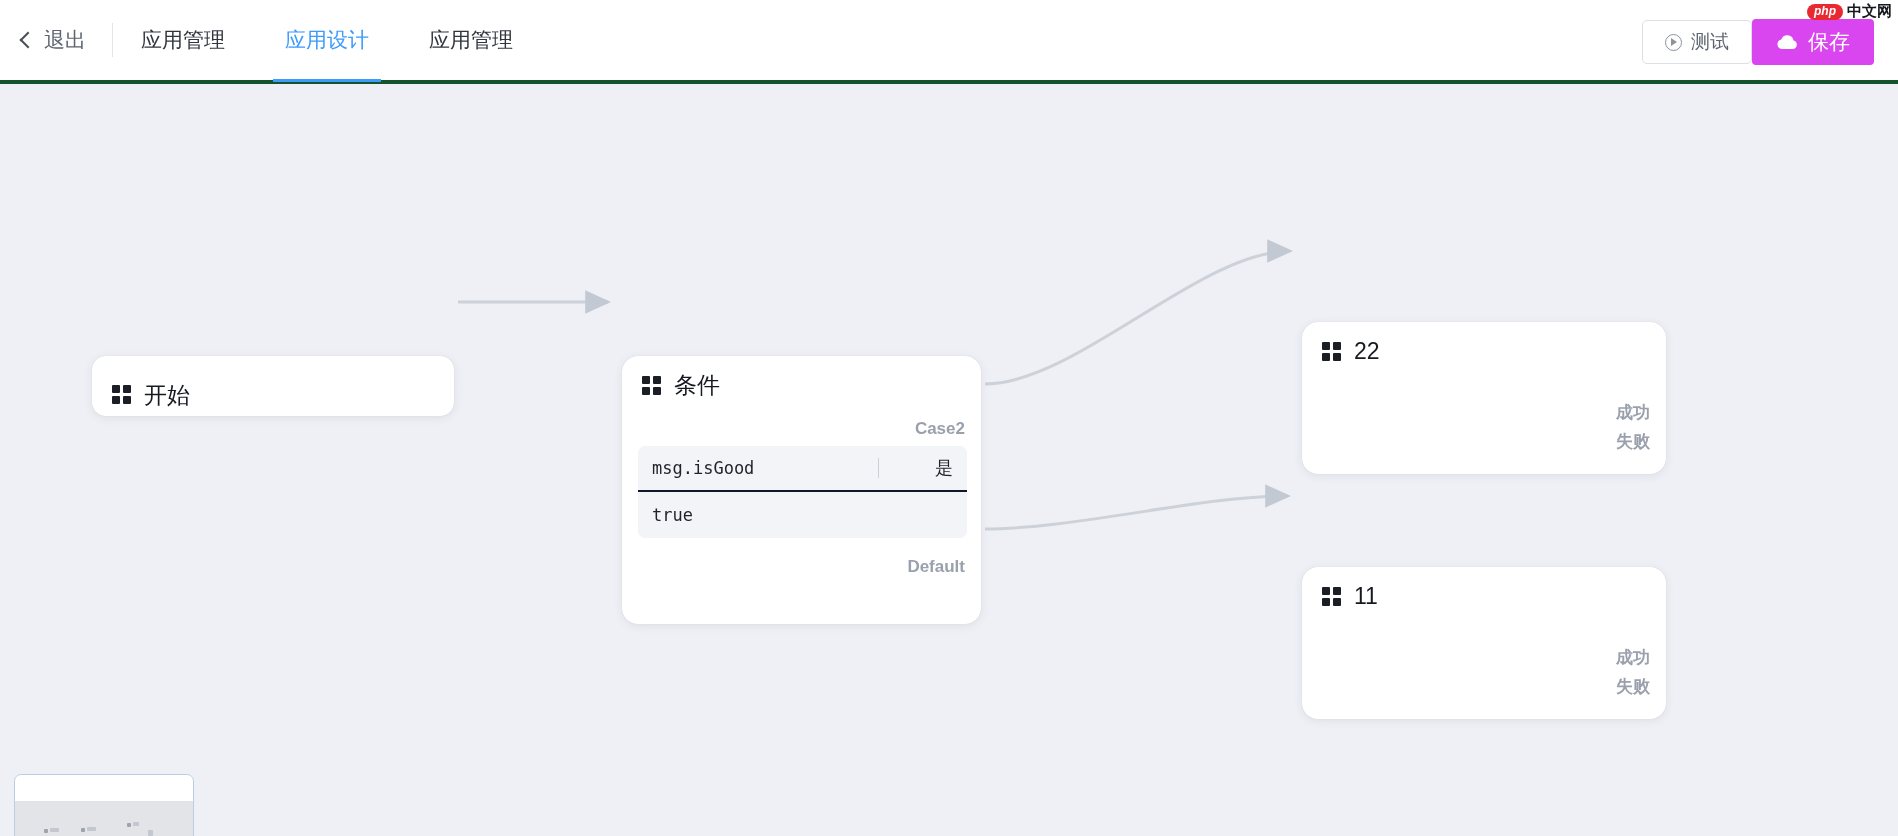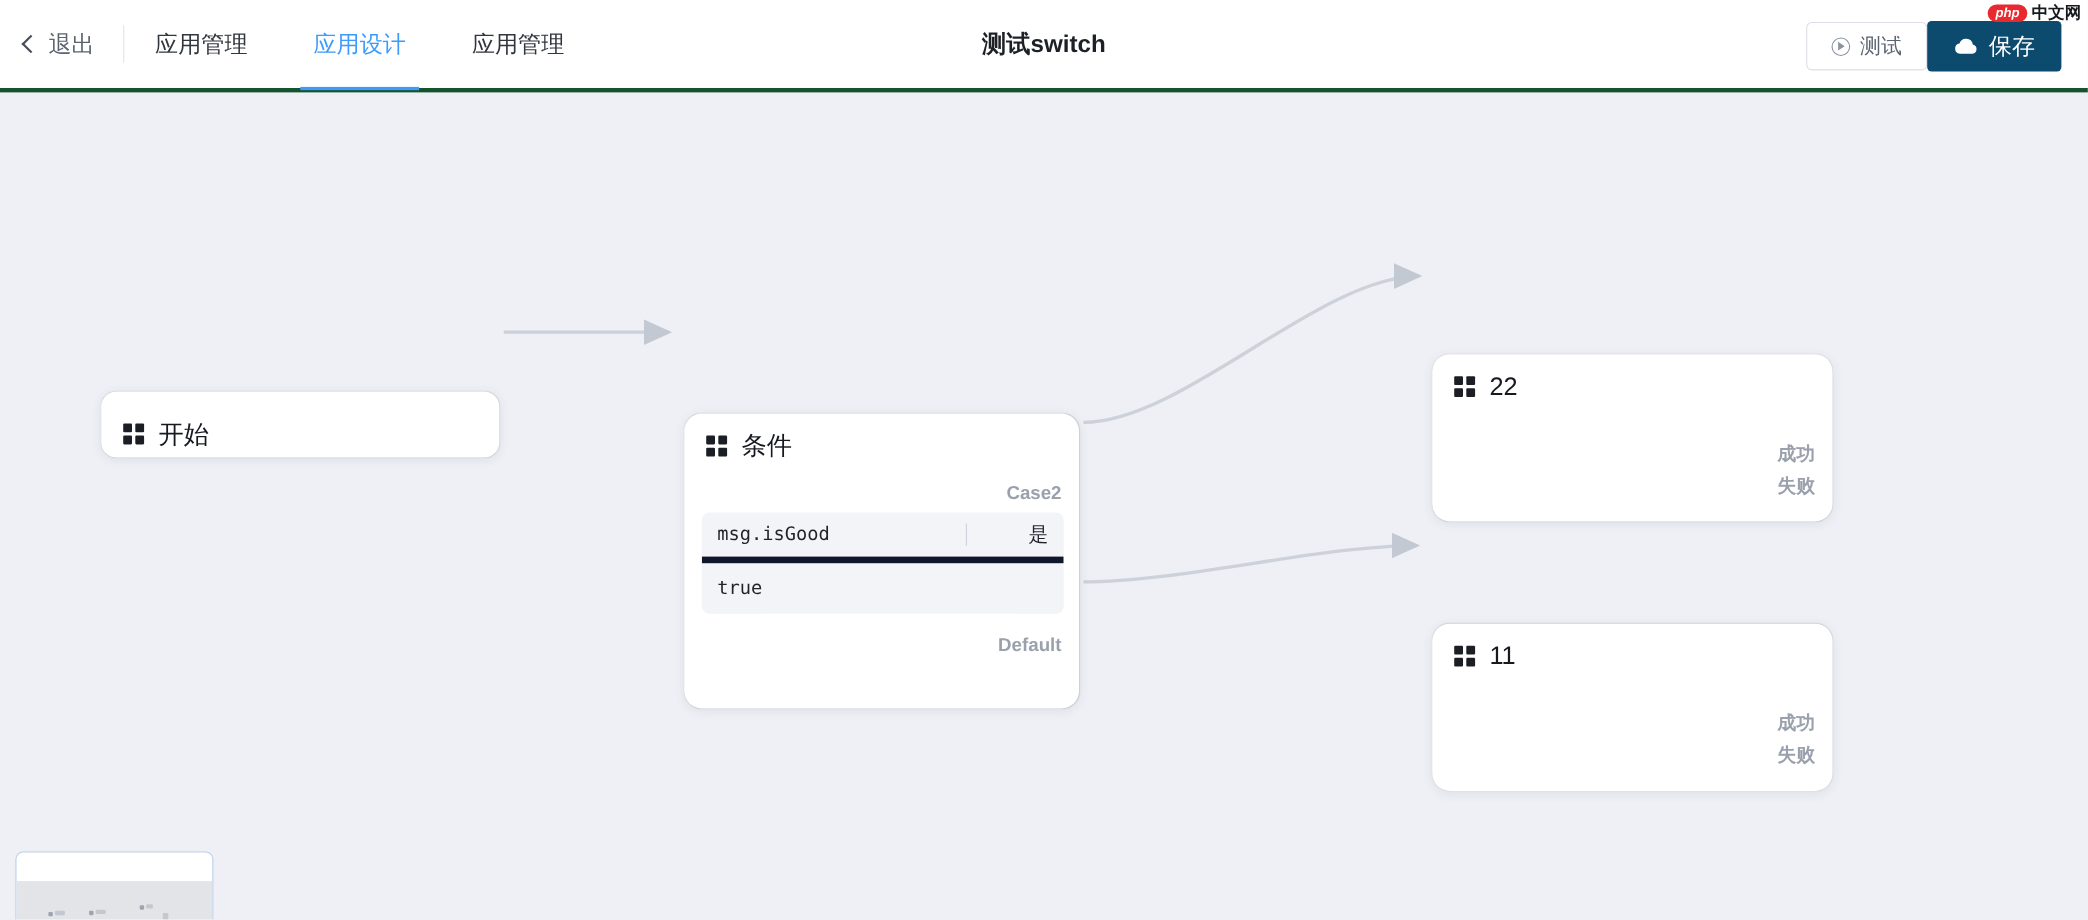--- a/index.html
+++ b/index.html
@@ -78,21 +78,21 @@
     content:""; position:absolute;
     left: 5.4px; top: 3.5px;
     border-left: 6px solid #8c939d;
     border-top: 4px solid transparent;
     border-bottom: 4px solid transparent;
   }
   .btn-save {
     display: flex; align-items: center; gap: 10px;
     height: 46px; padding: 0 24px;
     border: none; border-radius: 4px;
-    background: #0c4a6e; color: #fff; font-size: 21px;
+    background: #d946ef; color: #fff; font-size: 21px;
     cursor: pointer;
   }
   .cloud-icon { width: 22px; height: 16px; flex: 0 0 auto; }
 
   
   .watermark {
     position: absolute; right: 6px; top: 2px;
     display: flex; align-items: center; gap: 4px;
     z-index: 40; pointer-events: none;
   }
@@ -140,34 +140,34 @@
   }
   .node-small { width: 364px; height: 152px; }
   .node-small .ports { position: absolute; right: 0; bottom: 14px; }
   .node-small .port-label { margin-bottom: 7px; }
 
   
   #node-start { left: 92px; top: 272px; width: 362px; height: 60px; border-radius: 14px; }
   #node-start .node-head { padding: 0 18px 0 20px; height: 77px; }
 
   
-  #node-condition { left: 622px; top: 272px; width: 359px; height: 268px; margin-top: 20px; }
+  #node-condition { left: 622px; top: 272px; width: 359px; height: 268px; }
   .param-box {
     margin: 6px 14px 0 16px;
     background: #f3f4f8;
     border-radius: 7px;
     overflow: hidden;
   }
   .param-row {
     display: flex; align-items: center;
     height: 46px; padding: 0 14px;
     font-family: "DejaVu Sans Mono", "Liberation Mono", monospace;
     font-size: 17px; color: #1f232a;
   }
-  .param-row.top { border-bottom: 6px solid #0f172a; }
+  .param-row.top { border-bottom: 2px solid #0f172a; }
   .param-key { flex: 1; }
   .param-sep { width: 1px; height: 20px; background: #ccd0da; margin-right: 30px; }
   .param-val { font-family: "Liberation Sans", sans-serif; font-size: 18px; color: #1f232a; width: 44px; text-align: right; }
 
   #node-22 { left: 1302px; top: 238px; }
   #node-11 { left: 1302px; top: 483px; }
 
   
   .minimap {
     position: absolute; left: 14px; top: 690px;
@@ -193,21 +193,20 @@
   </div>
 
   <div class="divider-v"></div>
 
   <div class="tabs">
     <div class="tab">应用管理</div>
     <div class="tab active">应用设计</div>
     <div class="tab">应用管理</div>
   </div>
 
-  <div class="doc-title">测试switch</div>
 
   <div class="topbar-actions">
     <div class="btn-test">
       <span class="play-icon"></span>
       <span>测试</span>
     </div>
     <div class="btn-save">
       <svg class="cloud-icon" viewBox="0 0 24 18">
         <path d="M19.3 7.2A7.1 7.1 0 0 0 5.6 6.3 5.3 5.3 0 0 0 6 16.8h13a4.9 4.9 0 0 0 .3-9.6z" fill="#ffffff"></path>
       </svg>

